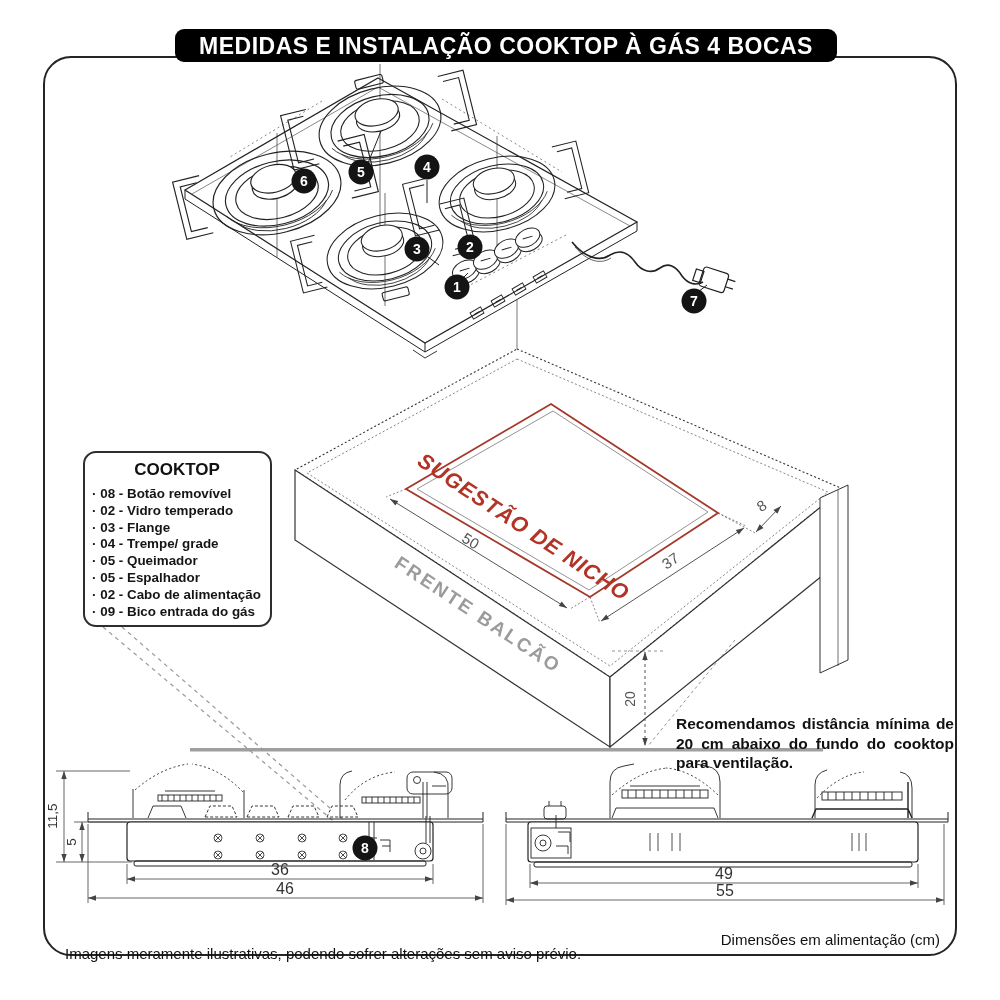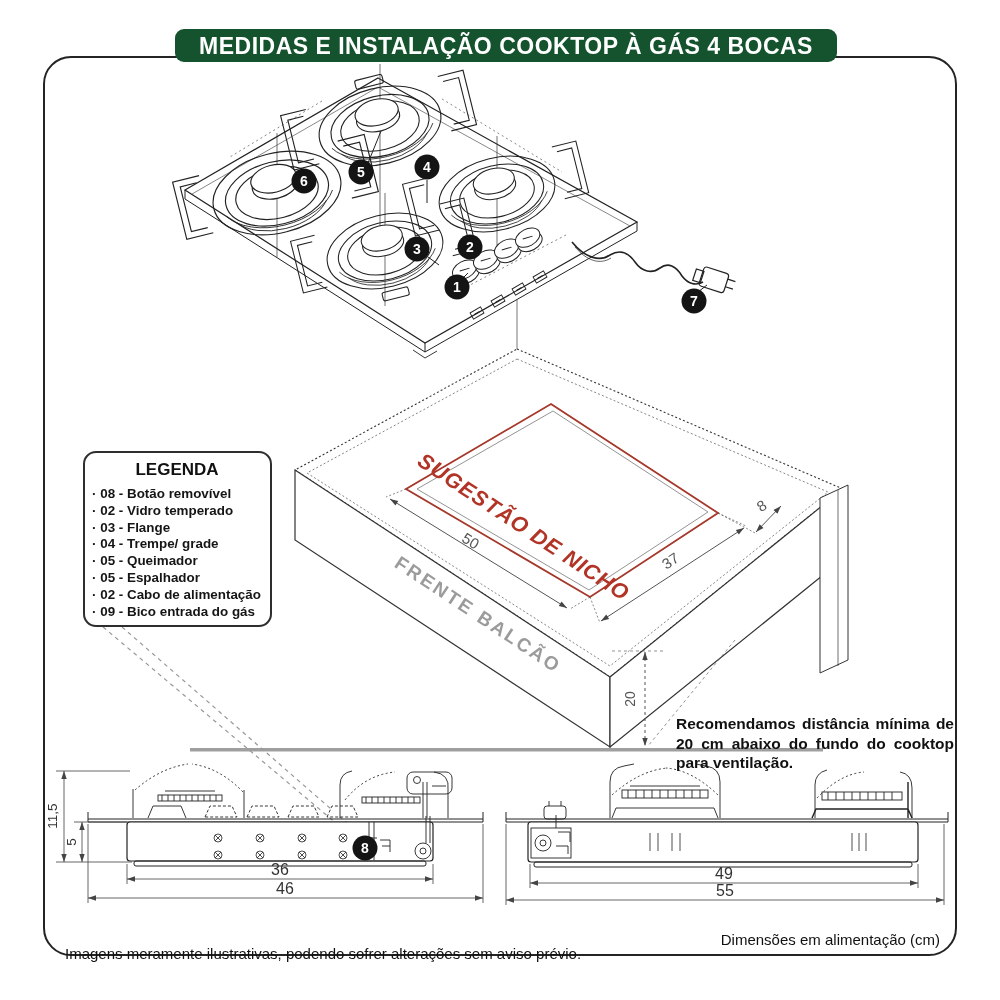--- a/index.html
+++ b/index.html
@@ -1,21 +1,21 @@
 <!DOCTYPE html>
 <html><head>
 <meta charset="utf-8">
 <style>
   html,body{margin:0;padding:0;background:#ffffff;}
   .stage{position:relative;width:1000px;height:1000px;background:#fff;overflow:hidden;
          font-family:"Liberation Sans", sans-serif;color:#1a1a1a;}
   .page-border{position:absolute;left:43px;top:56px;width:910px;height:896px;
          border:2px solid #242424;border-radius:28px;}
   .title-bar{position:absolute;left:175px;top:29px;width:662px;height:33px;
-         background:#14532d;border-radius:9px;color:#fff;font-size:23px;font-weight:bold;
+         background:#000000;border-radius:9px;color:#fff;font-size:23px;font-weight:bold;
          text-align:center;line-height:34px;letter-spacing:.5px;z-index:5;}
   .legend-box{position:absolute;left:83px;top:451px;width:189px;height:176px;
          border:2px solid #2e2e2e;border-radius:13px;background:#fff;z-index:4;
          box-sizing:border-box;padding:5px 0 0 7px;}
   .legend-title{font-size:17px;font-weight:bold;text-align:center;margin:2px 8px 6px 0;color:#111;}
   .lg-item{font-size:13.4px;font-weight:bold;line-height:16.8px;white-space:nowrap;color:#151515;}
   .recommend{position:absolute;left:676px;top:682px;width:278px;font-size:15.5px;
          font-weight:bold;line-height:19.5px;text-align:justify;color:#111;z-index:4;margin-top:32px;}
   .footer-left{position:absolute;left:65px;top:931px;font-size:15px;color:#111;z-index:6;margin-top:14px;}
   .footer-right{position:absolute;left:690px;width:250px;top:931px;font-size:15px;color:#111;
@@ -324,21 +324,21 @@
           <text y="5">7</text>
         </g>
       <g transform="translate(365,848)">
           <circle r="12.5" fill="#141414"></circle>
           <text y="5">8</text>
         </g>
     </g>
   </svg>
 
   <div class="legend-box">
-    <div class="legend-title">LEGENDA</div>
+    <div class="legend-title">COOKTOP</div>
     <div class="lg-item">· 08 - Botão removível</div>
     <div class="lg-item">· 02 - Vidro temperado</div>
     <div class="lg-item">· 03 - Flange</div>
     <div class="lg-item">· 04 - Trempe/ grade</div>
     <div class="lg-item">· 05 - Queimador</div>
     <div class="lg-item">· 05 - Espalhador</div>
     <div class="lg-item">· 02 - Cabo de alimentação</div>
     <div class="lg-item">· 09 - Bico entrada do gás</div>
   </div>
 

